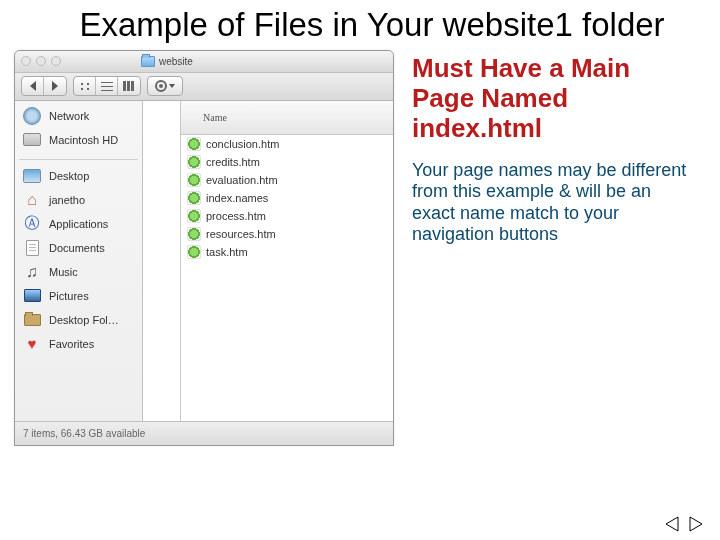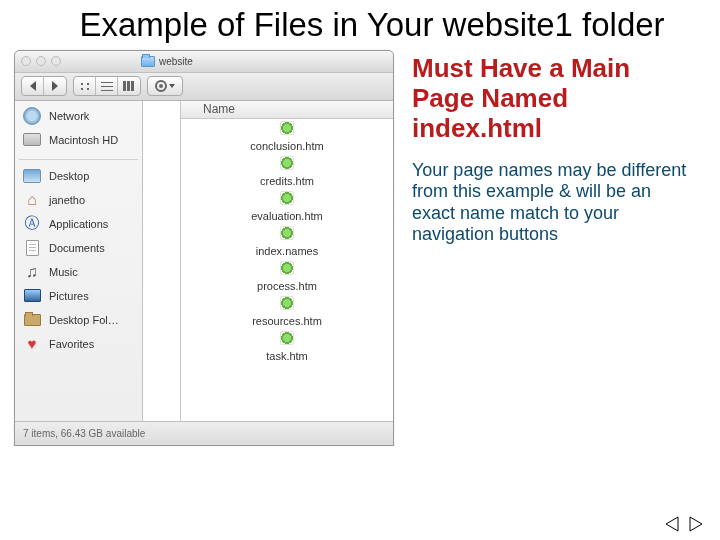--- a/index.html
+++ b/index.html
@@ -139,33 +139,33 @@
     border-right: 1px solid #c8c8c8;
     background: #fff;
   }
 
   .files {
     flex: 1;
     background: #fff;
     overflow-y: auto;
   }
   .col-header {
-    height: 18px;
+    height: 34px;
     background: linear-gradient(#fafafa,#e6e6e6);
     border-bottom: 1px solid #c8c8c8;
     display: flex; align-items: center;
     padding-left: 22px;
-    font-size: 12px;
+    font-size: 10px;
     color: #555;
+    font-family: Liberation Serif, serif;
   }
   .file-row {
     display: flex; align-items: center; gap: 5px;
     padding: 2px 6px;
     cursor: pointer;
-    flex-direction: column;
   }
   .page-icon {
     width: 14px; height: 14px; border-radius: 2px;
     background: radial-gradient(circle at 50% 50%, #8fdc6a 45%, #5fb13b 46% 70%, transparent 71%);
     border: 1px solid #e0e0e0;
   }
 
   .status {
     height: 24px;
     background: linear-gradient(#eee,#dcdcdc);

